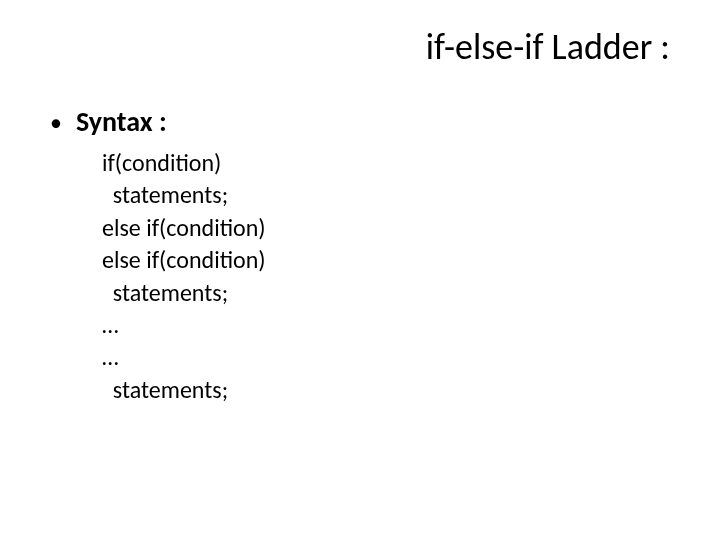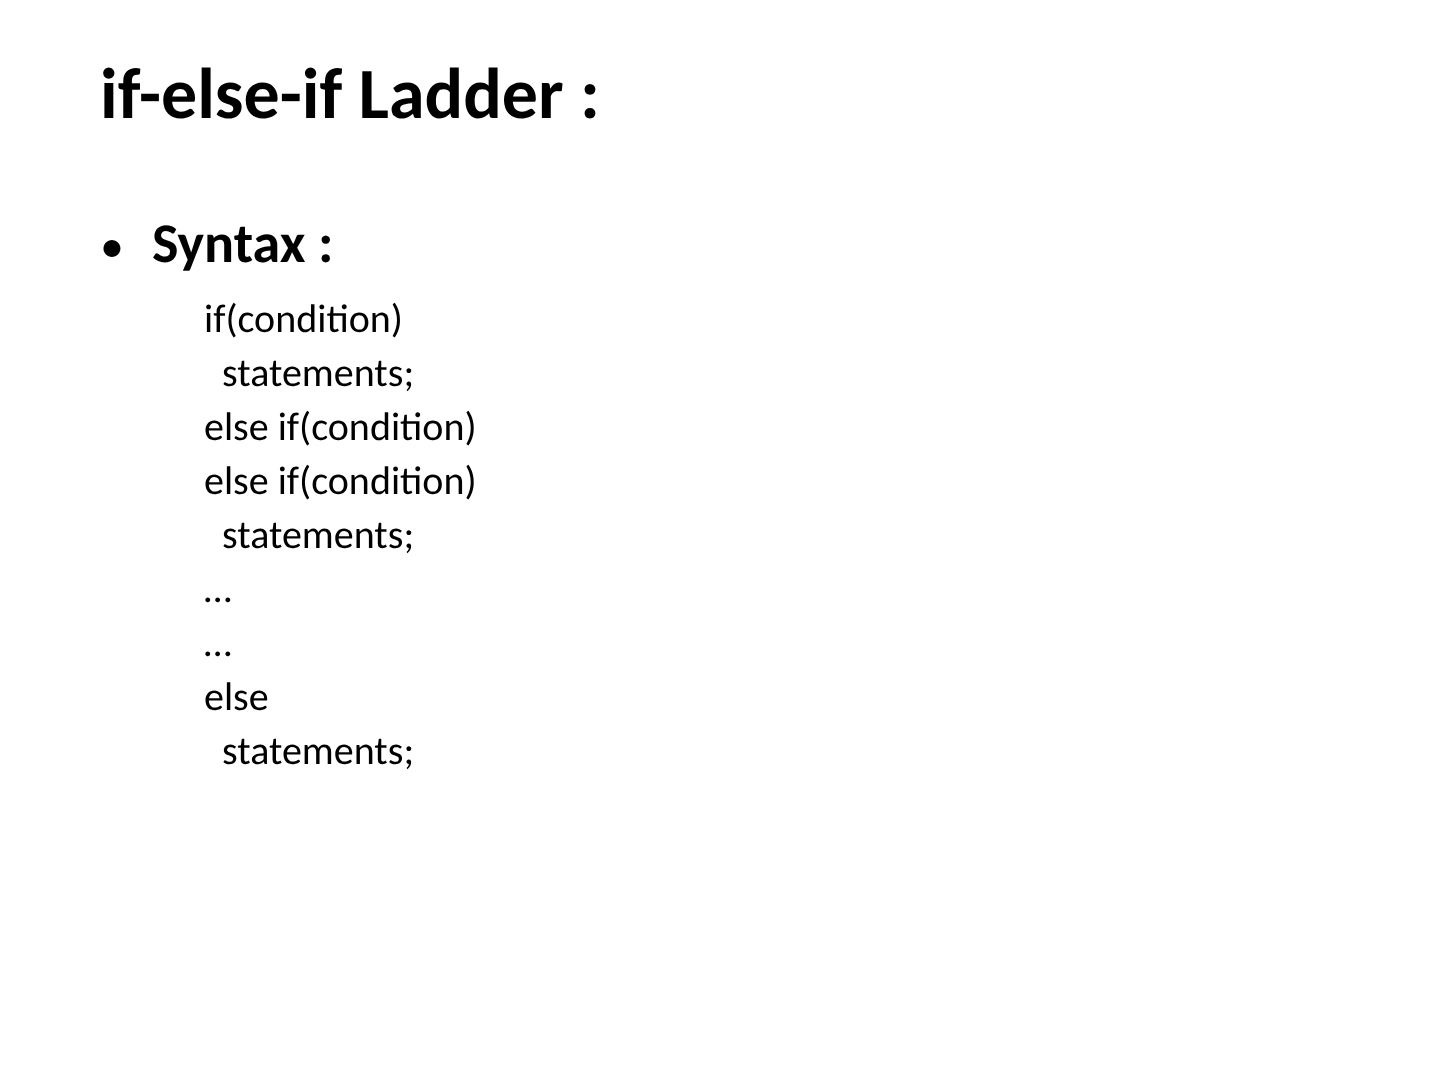--- a/index.html
+++ b/index.html
@@ -10,43 +10,43 @@
     body {
       width: 720px;
       height: 540px;
       background: #ffffff;
       font-family: Calibri, Arial, sans-serif;
       color: #000000;
       padding: 20px 50px;
       overflow: hidden;
     }
     .title {
-      text-align: left;
+      text-align: right;
       font-size: 36px;
-      font-weight: bold;
+      font-weight: normal;
       margin-top: 5px;
       margin-bottom: 35px;
     }
     .bullet-row {
       display: flex;
       align-items: baseline;
       margin-bottom: 8px;
     }
     .bullet {
       font-size: 24px;
       margin-right: 14px;
       line-height: 1;
     }
     .bullet-label {
       font-size: 28px;
       font-weight: bold;
     }
     .code-block {
       margin-left: 52px;
-      font-size: 20px;
+      font-size: 24px;
       line-height: 1.35;
       font-family: Calibri, Arial, sans-serif;
     }
     .code-line {
       white-space: pre;
     }
   </style>
 </head>
 <body>
 
@@ -58,15 +58,14 @@
 </div>
 
 <div class="code-block">
   <div class="code-line">if(condition)</div>
   <div class="code-line">  statements;</div>
   <div class="code-line">else if(condition)</div>
   <div class="code-line">else if(condition)</div>
   <div class="code-line">  statements;</div>
   <div class="code-line">…</div>
   <div class="code-line">…</div>
-  <div class="code-line">else</div>
   <div class="code-line">  statements;</div>
 </div>
 
 </body></html>

